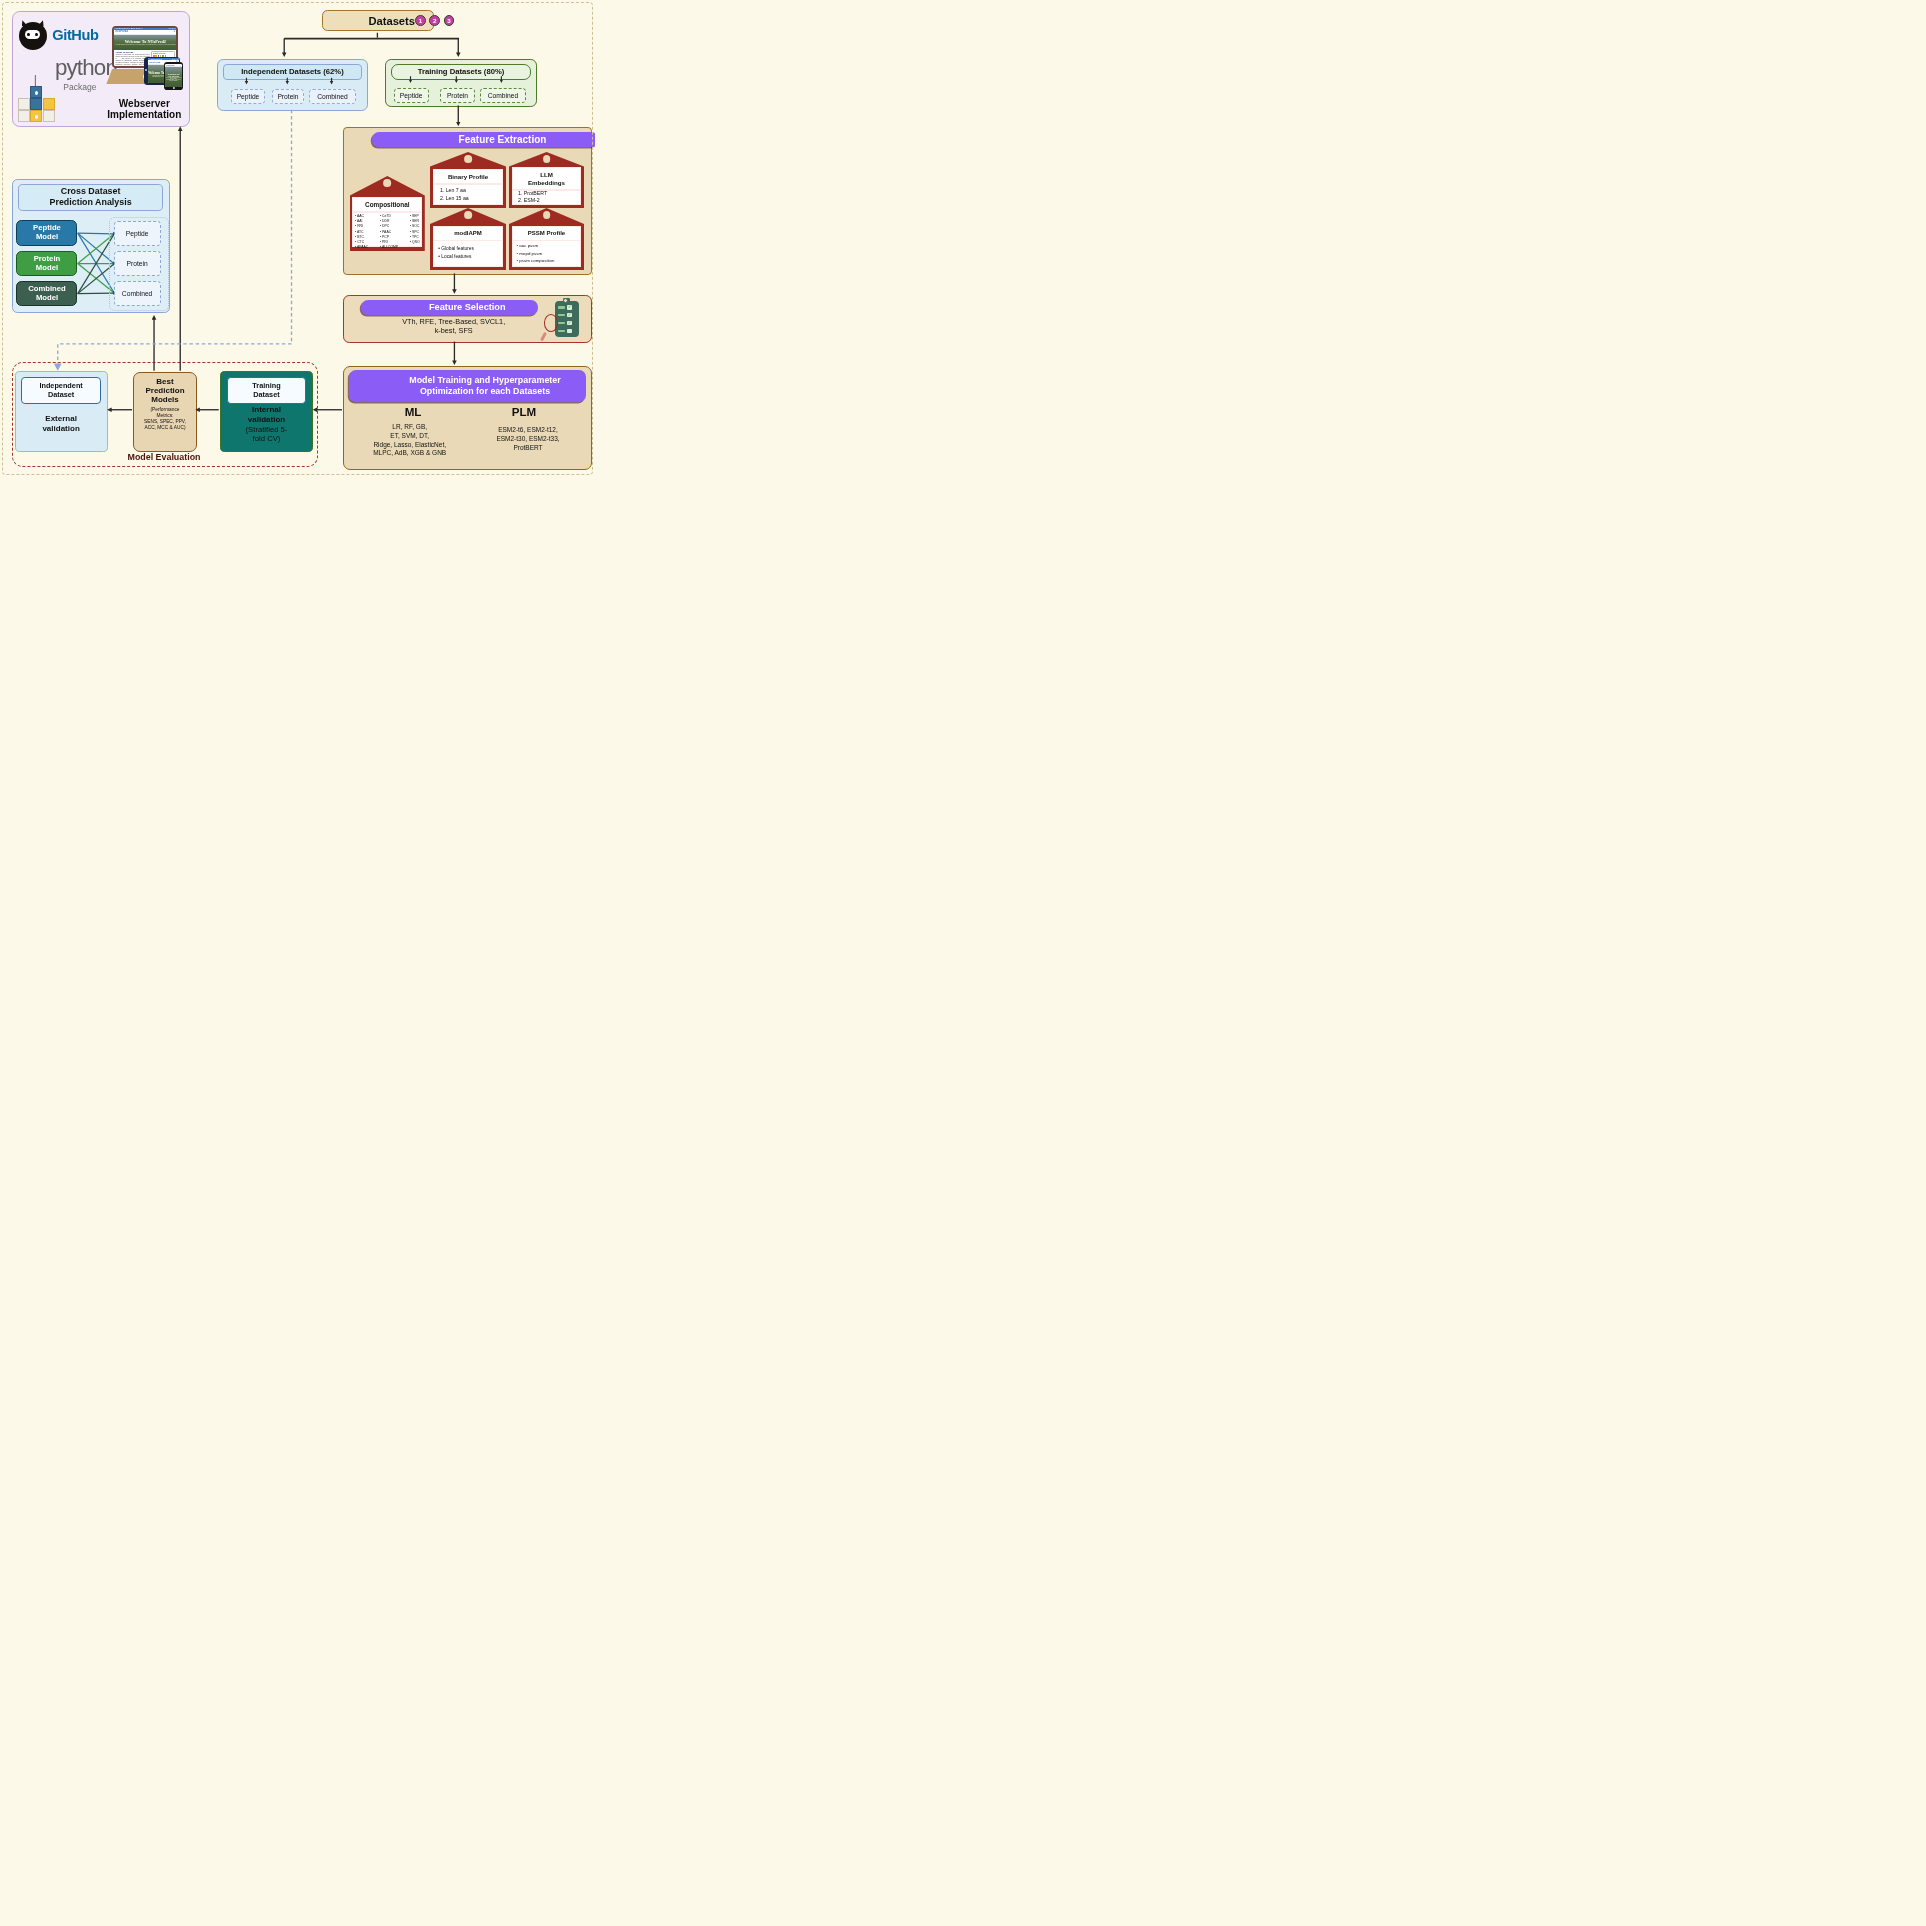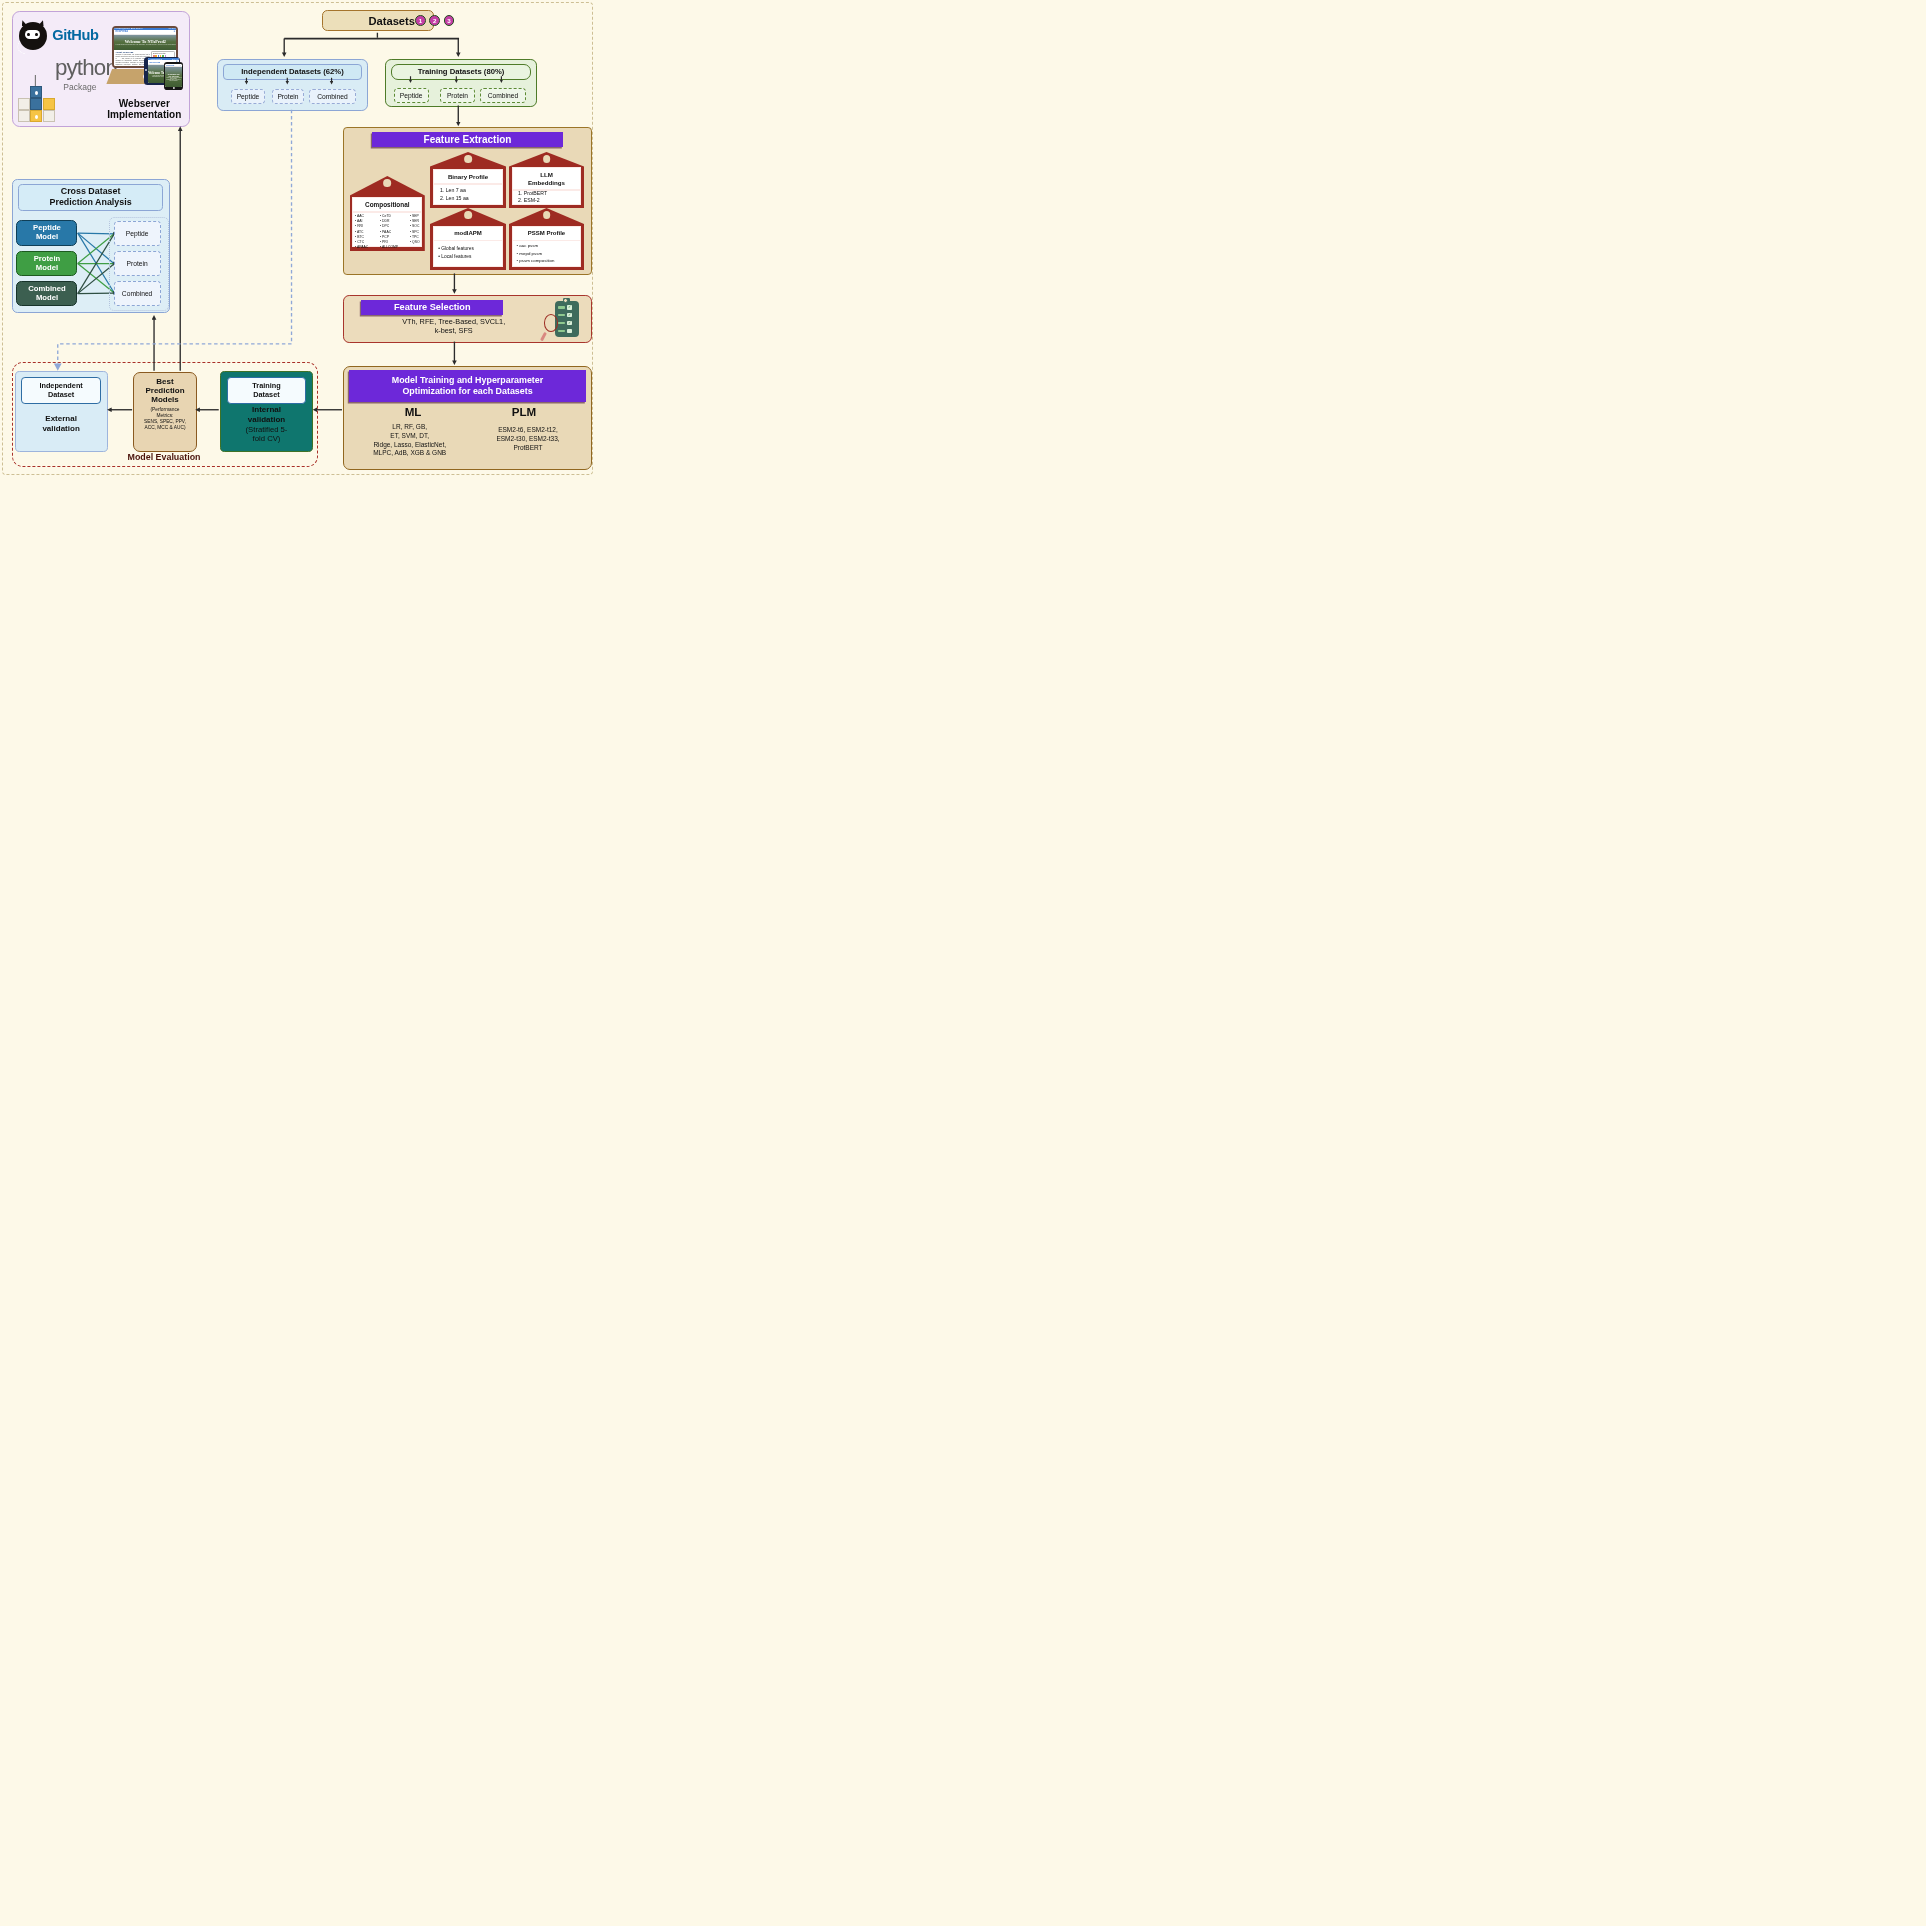--- a/index.html
+++ b/index.html
@@ -64,21 +64,21 @@
   .ind-box{left:217px;top:59px;width:149px;height:50px;background:#d9ecf5;border:1.5px solid #8ca6d5;border-radius:6.2px;z-index:2;}
   .ind-header{position:absolute;left:5.4px;right:5.4px;top:3.5px;height:14.6px;background:#cfe9f4;border:1.2px solid #8ca6d5;border-radius:3.9px;font-size:7.7px;font-weight:bold;display:flex;align-items:center;justify-content:center;}
   .ds-item{position:absolute;height:14.6px;border-radius:3.9px;font-size:6.7px;display:flex;align-items:center;justify-content:center;box-sizing:border-box;}
   .ds-item.blue{background:#e9f2fb;border:1.2px dashed #98abd6;}
   .trn-box{left:385px;top:59px;width:150px;height:46px;background:#e6f1db;border:1.5px solid #4e7b28;border-radius:6.2px;z-index:2;}
   .trn-header{position:absolute;left:5px;right:5px;top:3.5px;height:14.6px;background:#e9f4e0;border:1.2px solid #4e7b28;border-radius:7px;font-size:7.7px;font-weight:bold;display:flex;align-items:center;justify-content:center;}
   .ds-item.green{background:#eef6e8;border:1.2px dashed #5c8a33;}
 
   
   .fe-box{left:343px;top:127px;width:247px;height:146px;background:#e9d9b7;border:1.9px solid #9b7527;border-radius:3.9px;z-index:2;}
-  .purple-title{background:#6d28d9;color:#fff;font-weight:bold;border-radius:0;display:flex;align-items:center;justify-content:center;box-shadow:-1.2px 1.5px 0 rgba(58,8,46,.55);}
+  .purple-title{background:#8b5cf6;color:#fff;font-weight:bold;border-radius:7px;display:flex;align-items:center;justify-content:center;box-shadow:-1.2px 1.5px 0 rgba(58,8,46,.55);padding-left:35px;}
   .fe-title{position:absolute;left:28px;width:191px;top:3.9px;height:15.4px;font-size:10px;}
   .tag{position:absolute;background:#9e2b22;clip-path:polygon(50% 0,100% 26%,100% 100%,0 100%,0 26%);}
   .tag-hole{position:absolute;left:50%;transform:translateX(-50%);top:3.1px;width:7.7px;height:7.7px;border-radius:50%;background:#e9d9b7;}
   .tag-white{position:absolute;left:2.7px;right:2.7px;background:#fff;border:1.2px solid #fbeae7;}
   .tag-title{font-weight:bold;display:flex;align-items:center;justify-content:center;text-align:center;}
   .tag-list{display:flex;flex-direction:column;justify-content:center;}
   .bullet::before{content:"•  ";}
   .comp-cols{display:flex;justify-content:space-between;padding:0.8px 1.5px;}
   .comp-cols .bullet{font-size:3.4px;line-height:1.55;white-space:nowrap;}
 

